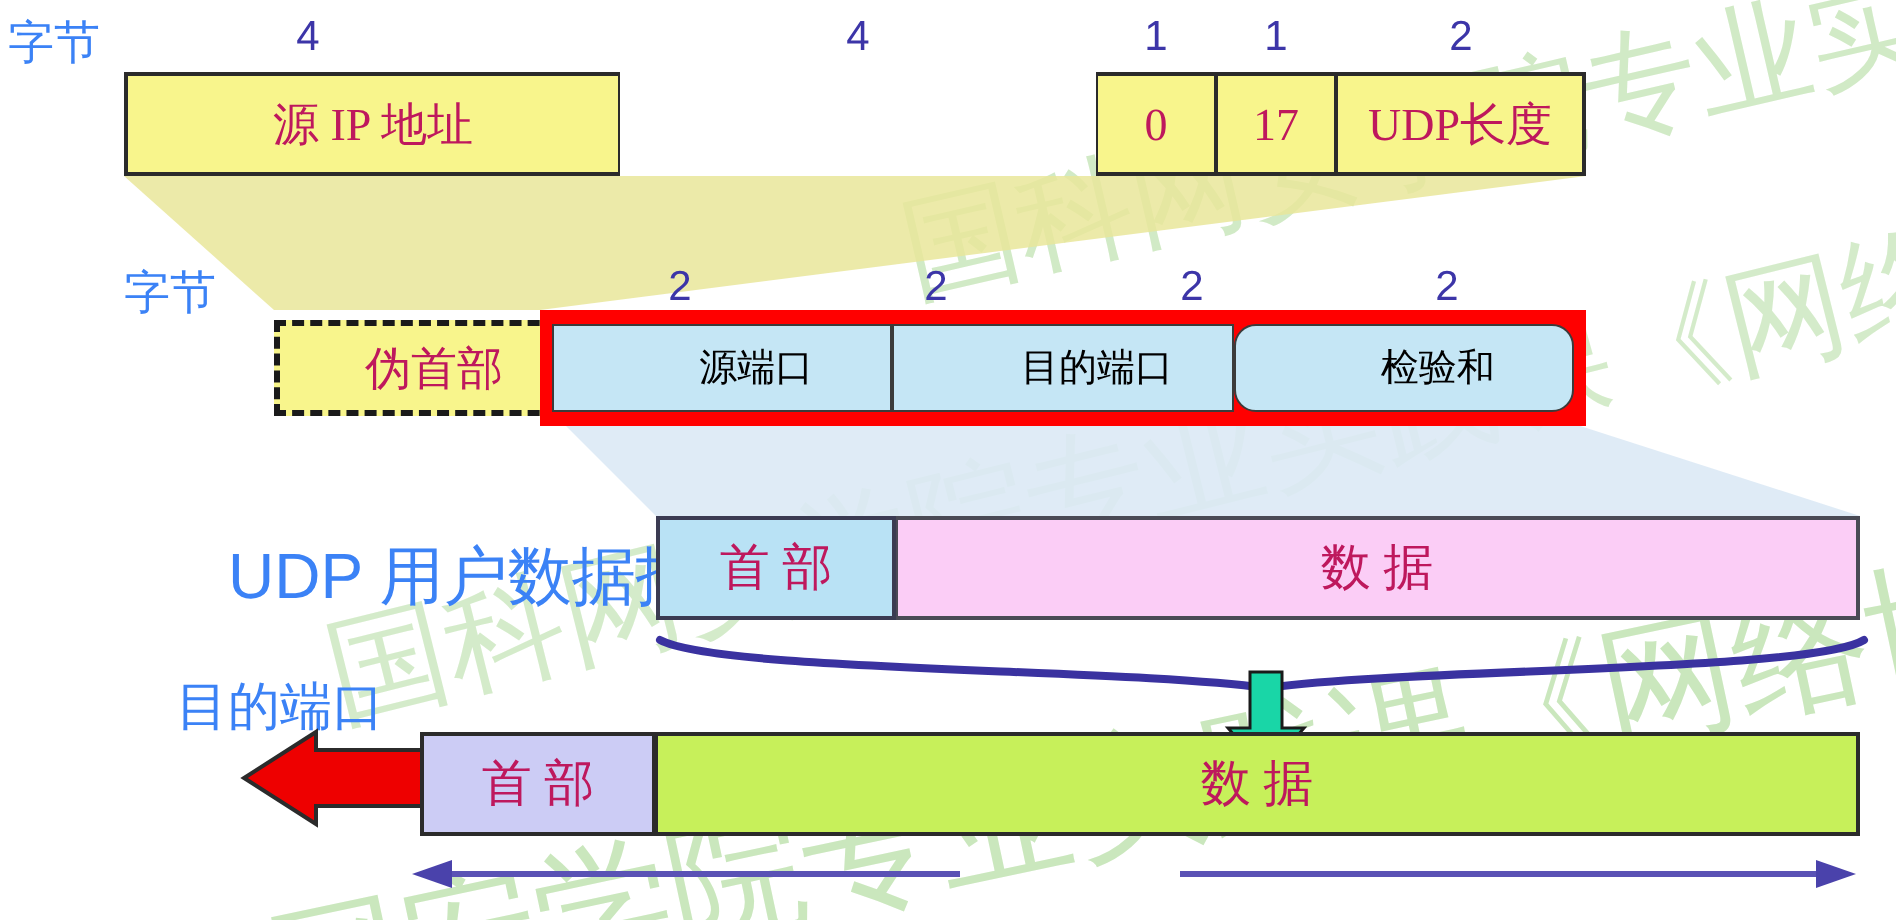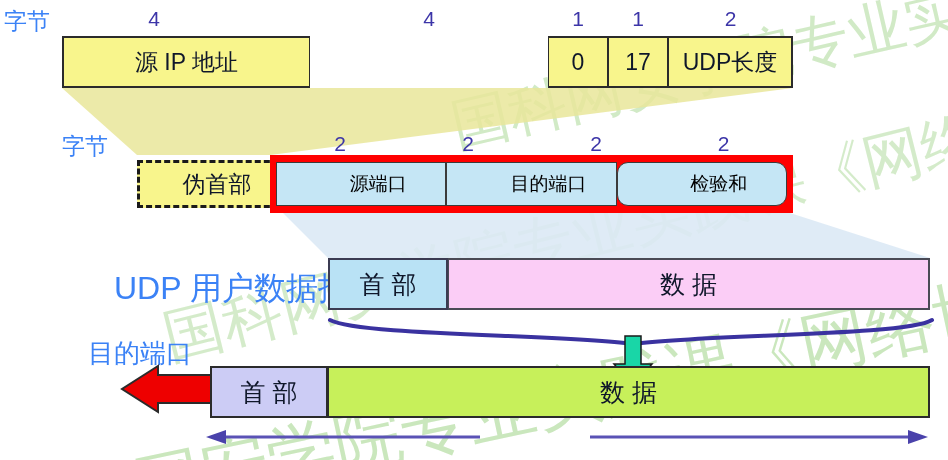--- a/index.html
+++ b/index.html
@@ -48,24 +48,25 @@
     white-space: nowrap;
     line-height: 1;
   }
 
   
   .box {
     box-sizing: border-box;
     display: flex;
     align-items: center;
     justify-content: center;
-    color: #0f172a;
+    color: #be185d;
     font-size: 23px;
     white-space: nowrap;
     line-height: 1;
+    font-family: Liberation Serif, serif;
   }
   .row1 {
     background: #f8f58c;
     border: 2px solid #2b2b2b;
     border-right-width: 1px;
     border-left-width: 1px;
   }
   .row1.first { border-left-width: 2px; }
   .row1.last  { border-right-width: 2px; }
 

